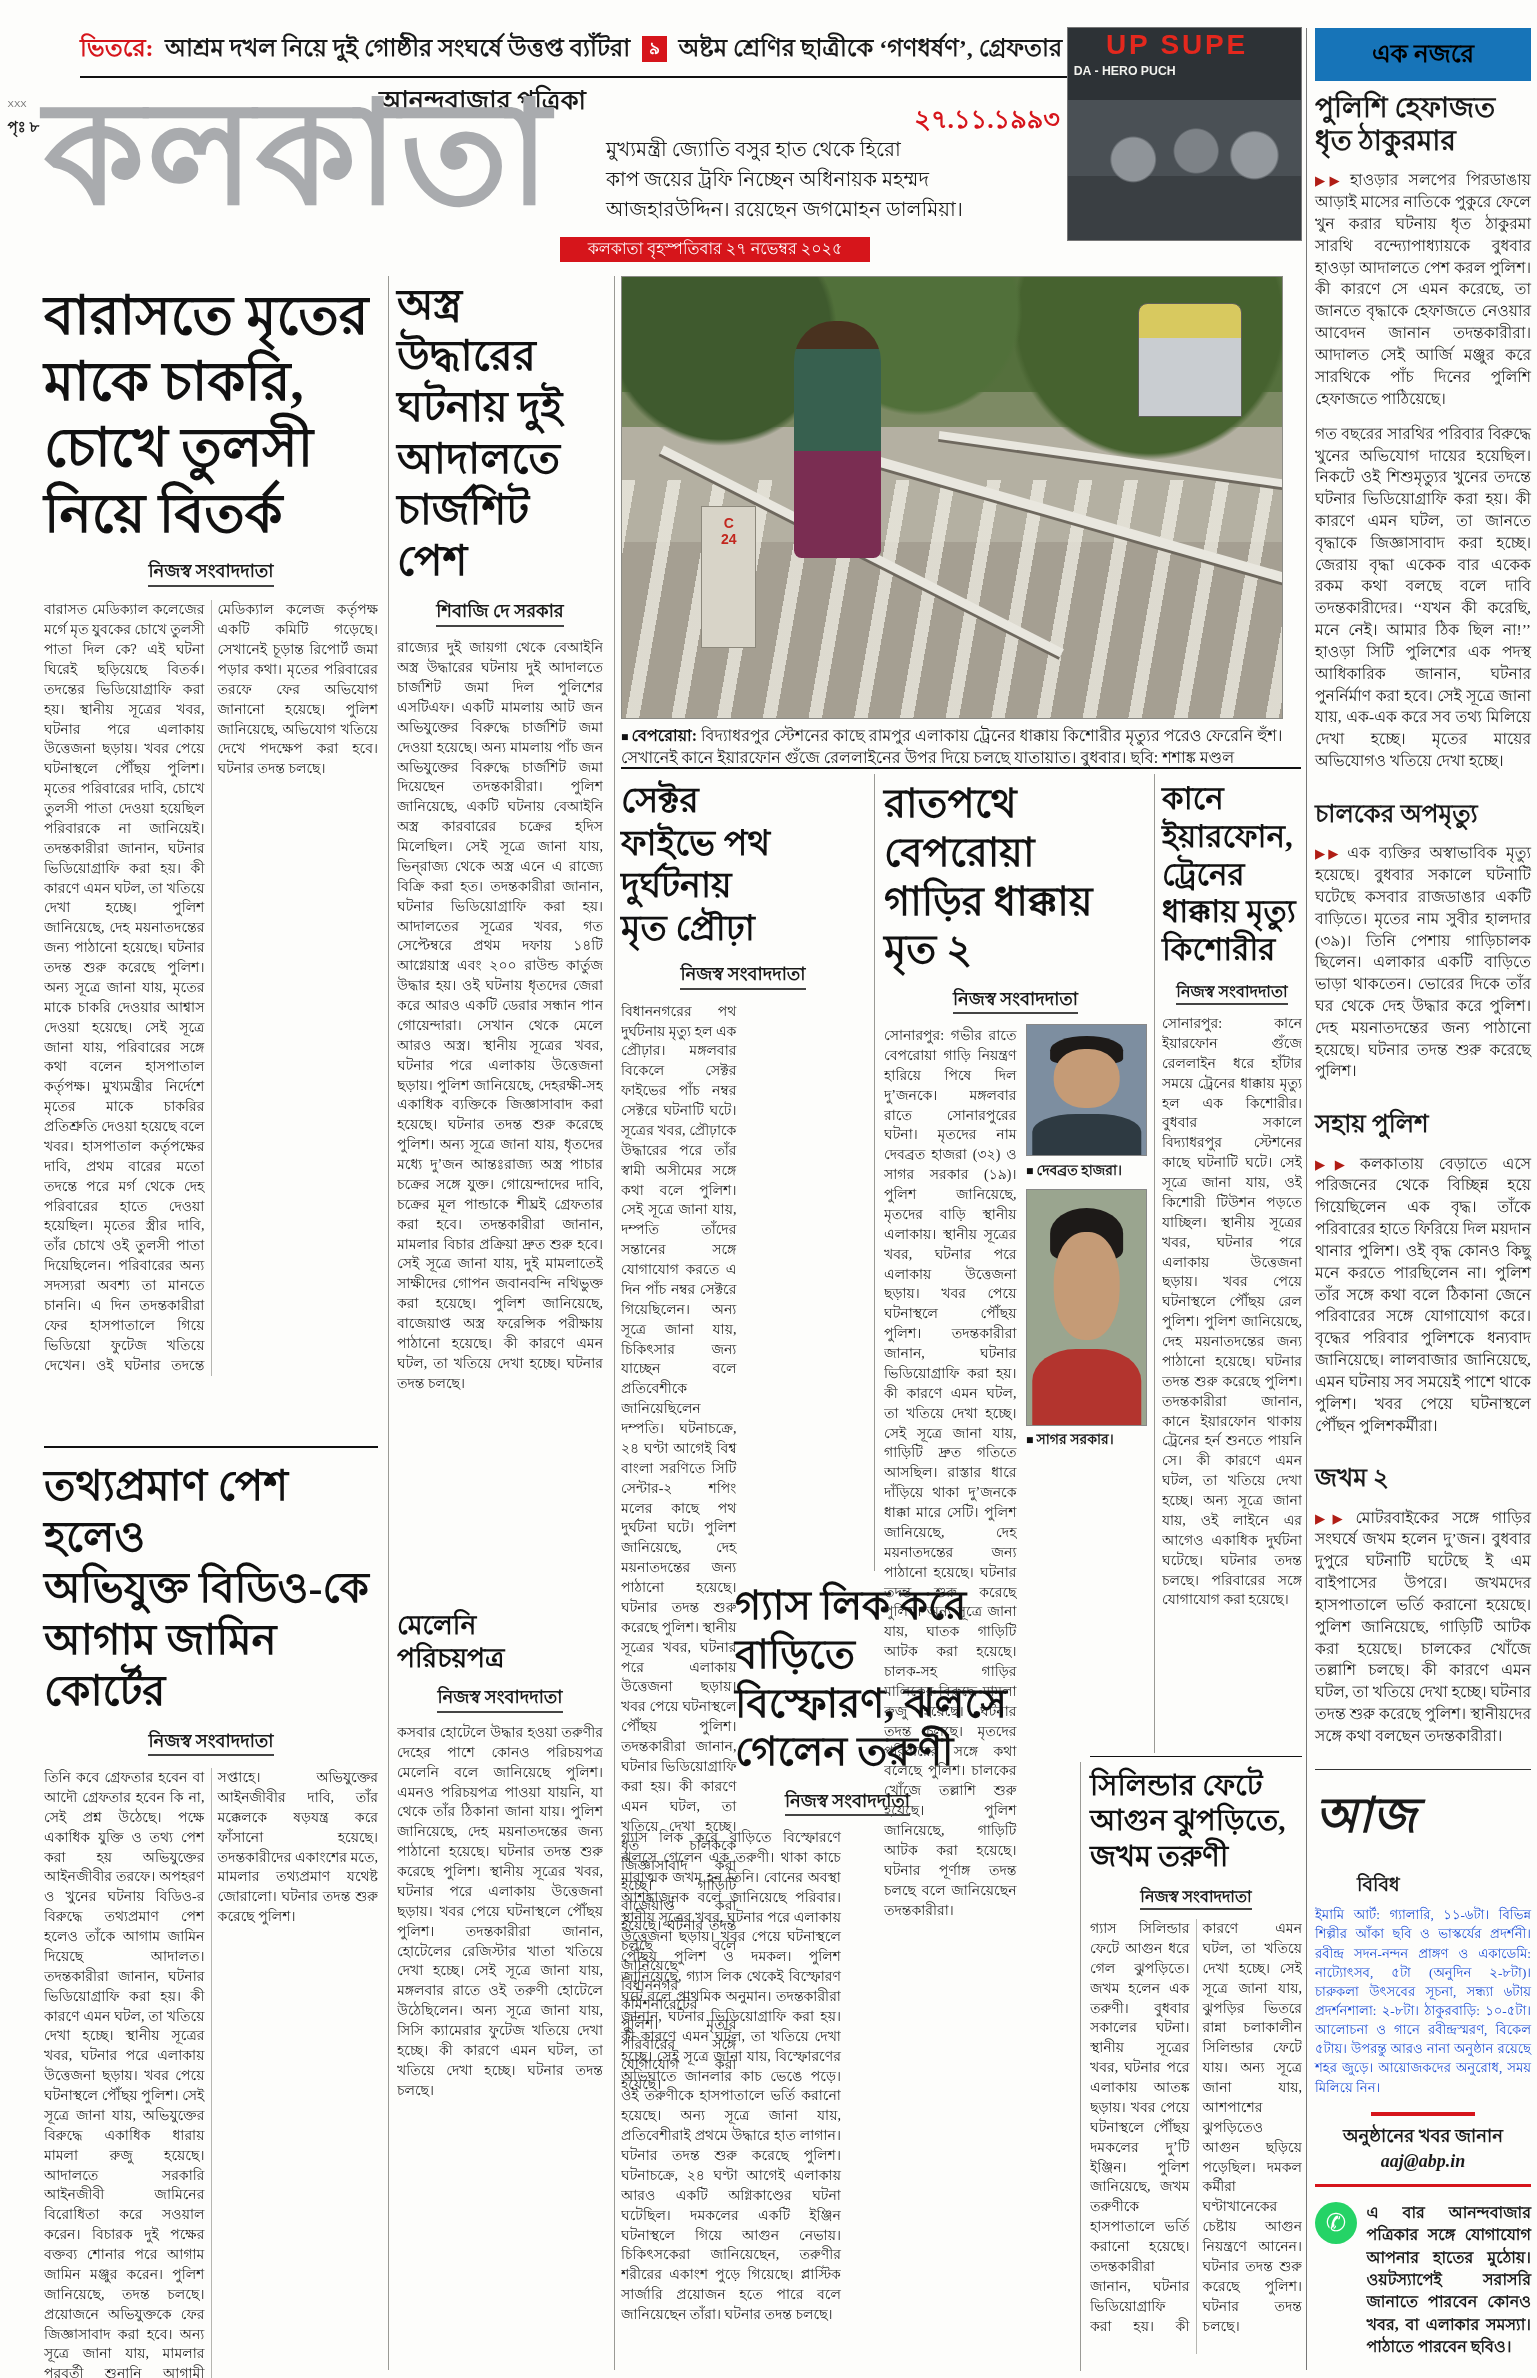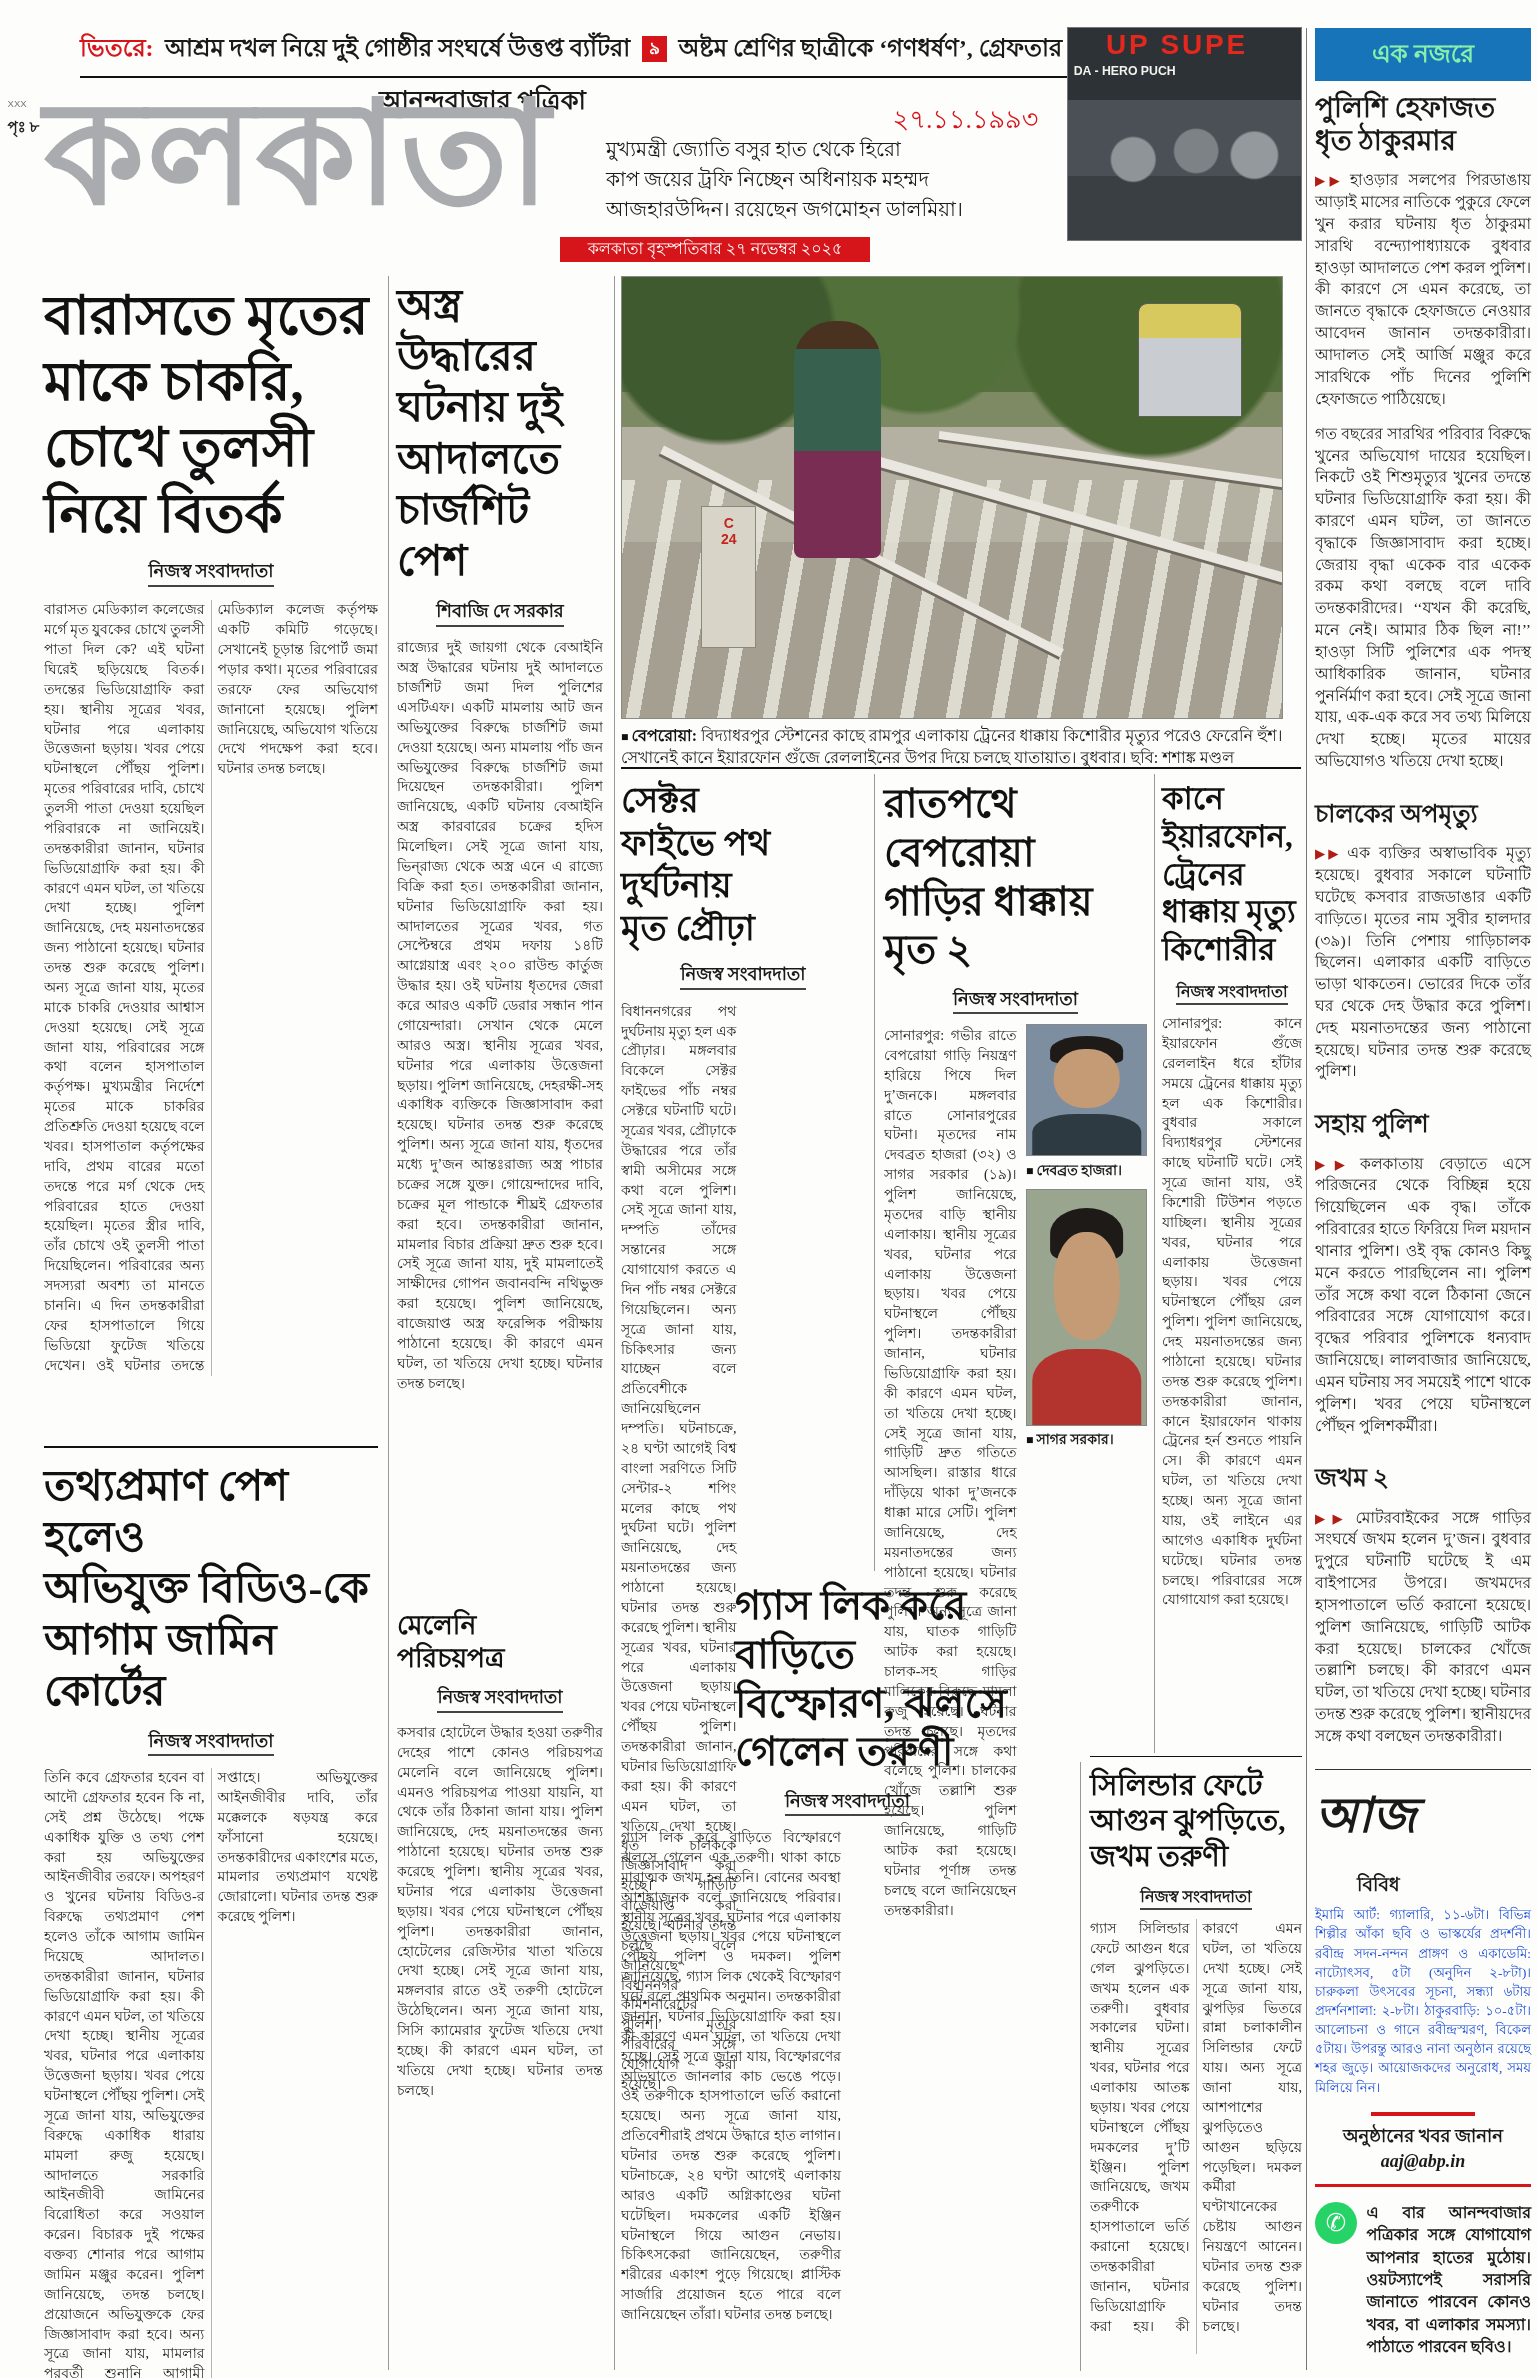--- a/index.html
+++ b/index.html
@@ -21,21 +21,21 @@
   .cols2 { column-count:2; column-gap:13.2px; column-rule:0.9px solid #b5b5b0; column-fill:auto; }
   .vr { position:absolute; width:0.9px; background:#9a9a95; }
   .hrule { position:absolute; background:#111; }
   .redtxt { color:#d6151b; }
   
   .topstrip { left:80px; top:28px; width:1218px; height:42px; font-size:24px; font-weight:bold; display:flex; align-items:center; gap:11.4px; }
   .badge { display:inline-flex; width:25.6px; height:25.6px; background:#d6151b; color:#fff; font-size:17px; align-items:center; justify-content:center; flex:0 0 auto; }
   
   .brand { left:379px; top:81px; font-size:25.6px; font-weight:bold; }
   .masthead { left:44px; top:83px; width:795px; font-size:144px; font-weight:bold; color:#a9abae; line-height:1.0; letter-spacing:1.9px; }
-  .olddate { left:871px; top:100px; width:189px; text-align:center; font-size:25.6px; font-weight:normal; color:#d6151b; }
+  .olddate { left:871px; top:100px; width:189px; text-align:right; font-size:25.6px; font-weight:bold; color:#d6151b; }
   .herocap { left:606px; top:134px; width:456px; font-size:20px; line-height:1.5; }
   .heroimg { left:1067px; top:26.5px; width:235px; height:214px; background:
     radial-gradient(circle at 28% 62%, #8f9499 0 10%, transparent 11%),
     radial-gradient(circle at 55% 58%, #7d8287 0 12%, transparent 13%),
     radial-gradient(circle at 80% 60%, #94999e 0 10%, transparent 11%),
     linear-gradient(180deg,#2d3236 0 34%, #4a5055 34% 70%, #3a3f43 70% 100%);
     border:0.9px solid #777; overflow:hidden; }
   .heroimg .rtxt { position:absolute; left:38px; top:1.9px; color:#e4281e; font-size:28px; font-weight:bold; letter-spacing:2.8px; font-family:"Liberation Sans",sans-serif; }
   .heroimg .wtxt { position:absolute; left:5.7px; top:36px; color:#f2f2ee; font-size:12.3px; font-weight:bold; font-family:"Liberation Sans",sans-serif; }
   .datebar { left:560px; top:237px; width:310px; height:24.6px; background:#d6151b; color:#fff; font-size:16px; font-weight:normal; display:flex; align-items:center; justify-content:center; }
@@ -59,21 +59,21 @@
   .traincap { left:621px; top:725px; width:678px; font-size:16px; line-height:1.35; }
   .sqmark { color:#111; font-size:12.3px; }
   
   .shot { border:0.9px solid #888; position:relative; overflow:hidden; }
   .shot .face { position:absolute; left:50%; top:18%; width:56%; height:46%; transform:translateX(-50%); background:#c59b76; border-radius:46%; }
   .shot .hair { position:absolute; left:50%; top:8%; width:62%; height:22%; transform:translateX(-50%); background:#1d1a18; border-radius:50% 50% 20% 20%; }
   .shot .torso { position:absolute; left:50%; bottom:-2%; width:92%; height:34%; transform:translateX(-50%); background:#2e3a42; border-radius:40% 40% 0 0; }
   .capline { font-size:14px; font-weight:bold; padding:2.8px 0 5.7px; }
   
   .sidebar { left:1315px; top:28px; width:216px; font-size:15.6px; }
-  .sb-head { background:#1774b8; color:#86efac; text-align:center; font-size:24.6px; font-weight:bold; padding:6.6px 0; }
+  .sb-head { background:#1774b8; color:#000000; text-align:center; font-size:24.6px; font-weight:bold; padding:6.6px 0; }
   .sb-hl { font-size:28px; font-weight:bold; line-height:1.2; padding:9.5px 0 7.6px; }
   .sb-item { text-align:justify; line-height:1.4; padding:3.8px 0 9.5px; }
   .arrow { color:#b01d15; font-size:13.2px; letter-spacing:-1.9px; padding-right:5.7px; }
   .sb-sec { font-size:24.6px; font-weight:bold; padding:13.2px 0 3.8px; }
   .aaj { font-size:49px; font-weight:bold; font-style:italic; border-top:0.9px solid #333; padding:7.6px 0 1.9px; margin-top:13.2px; }
   .bibidh { font-size:19px; font-weight:bold; padding:7.6px 0 3.8px;margin-left:42px; }
   .sb-small { font-size:13.2px; line-height:1.45; text-align:justify; color:#1d4ed8; }
   .redbar-sm { width:104px; height:4.7px; background:#d6151b; margin:15px auto 7.6px; }
   .redbar-full { width:100%; height:2.8px; background:#d6151b; margin:9.5px 0; }
   .announce { text-align:center; font-weight:bold; font-size:18px; line-height:1.4; }

